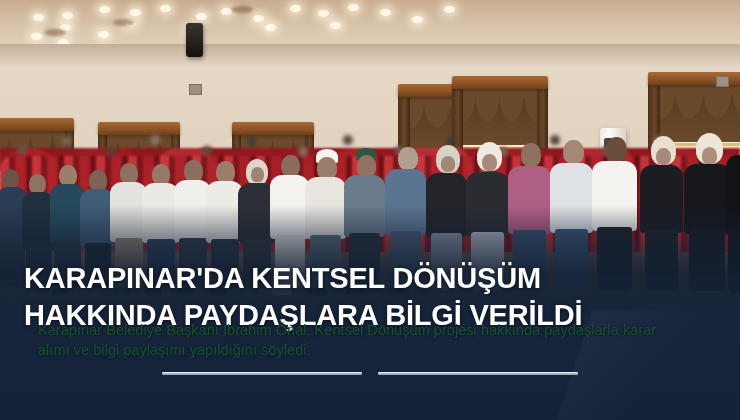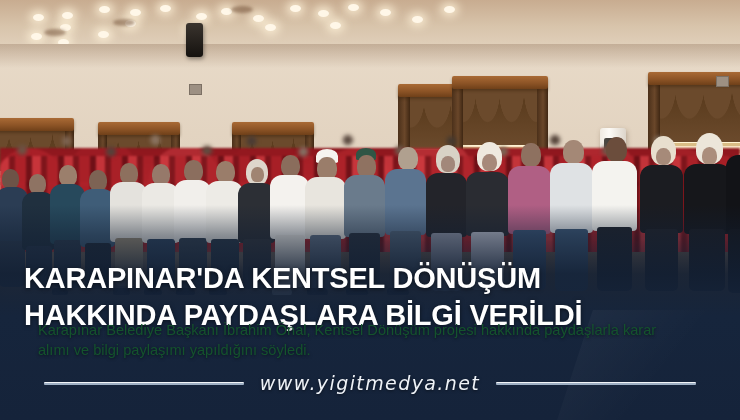--- a/index.html
+++ b/index.html
@@ -477,17 +477,16 @@
   <div class="overlay">
     <div class="overlay-streak"></div>
   </div>
 
   <h1 class="headline">KARAPINAR'DA KENTSEL DÖNÜŞÜM HAKKINDA PAYDAŞLARA BİLGİ VERİLDİ</h1>
 
   <p class="subtitle">Karapınar Belediye Başkanı İbrahim Önal, Kentsel Dönüşüm projesi hakkında paydaşlarla karar alımı ve bilgi paylaşımı yapıldığını söyledi.</p>
 
   <div class="urlbar">
     <span class="rule"></span>
-    <span class="url">www.yigitmedya.net</span>
     <span class="rule"></span>
   </div>
 
 </div>
 
 </body></html>

